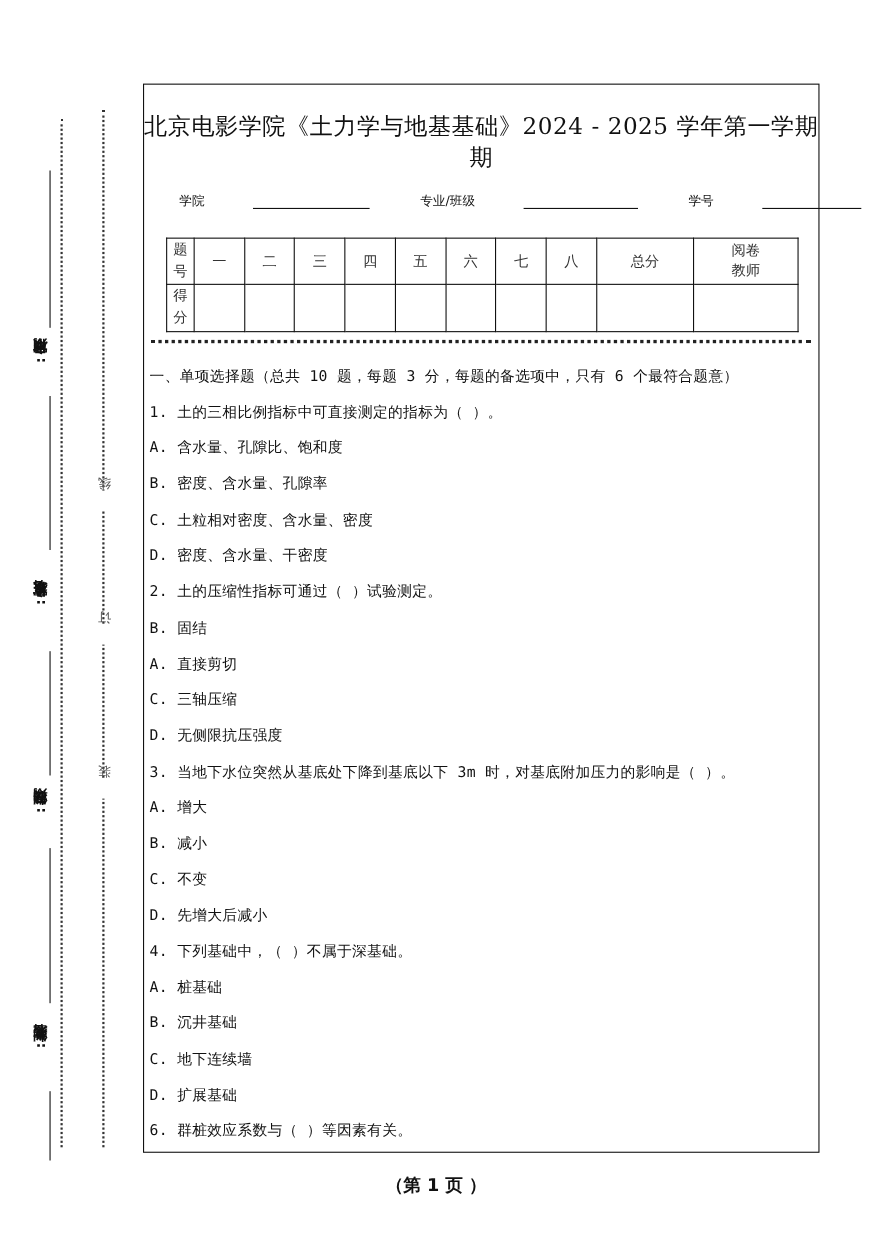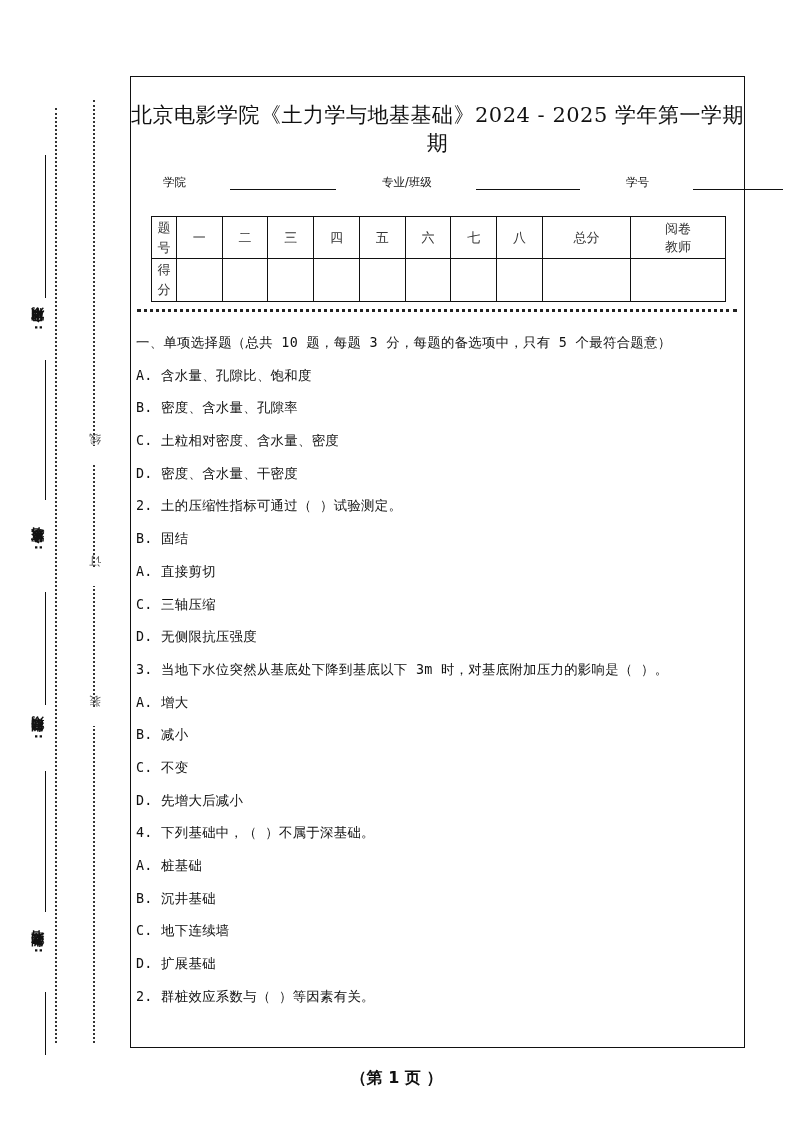--- a/index.html
+++ b/index.html
@@ -120,22 +120,23 @@
       <td></td>
       <td></td>
       <td class="wide"></td>
     </tr>
   </tbody>
     </table>
 
   <div class="hdots"></div>
 
   <div class="content">
-    <div class="line">一、单项选择题（总共 10 题，每题 3 分，每题的备选项中，只有 5 个最符合题意）</div>
+    <div class="line">一、单项选择题（总共 10 题，每题 3 分，每题的备选项中，只有 6 个最符合题意）</div>
 
+    <div class="line">1. 土的三相比例指标中可直接测定的指标为（   ）。</div>
     <div class="line">A. 含水量、孔隙比、饱和度</div>
     <div class="line">B. 密度、含水量、孔隙率</div>
     <div class="line">C. 土粒相对密度、含水量、密度</div>
     <div class="line">D. 密度、含水量、干密度</div>
 
     <div class="line">2. 土的压缩性指标可通过（   ）试验测定。</div>
     <div class="line">B. 固结</div>
     <div class="line">A. 直接剪切</div>
     <div class="line">C. 三轴压缩</div>
     <div class="line">D. 无侧限抗压强度</div>
@@ -145,17 +146,17 @@
     <div class="line">B. 减小</div>
     <div class="line">C. 不变</div>
     <div class="line">D. 先增大后减小</div>
 
     <div class="line">4. 下列基础中，（   ）不属于深基础。</div>
     <div class="line">A. 桩基础</div>
     <div class="line">B. 沉井基础</div>
     <div class="line">C. 地下连续墙</div>
     <div class="line">D. 扩展基础</div>
 
-    <div class="line">2. 群桩效应系数与（   ）等因素有关。</div>
+    <div class="line">6. 群桩效应系数与（   ）等因素有关。</div>
   </div>
 </div>
 
 <div class="footer">（第 1 页 ）</div>
 
 </body></html>

